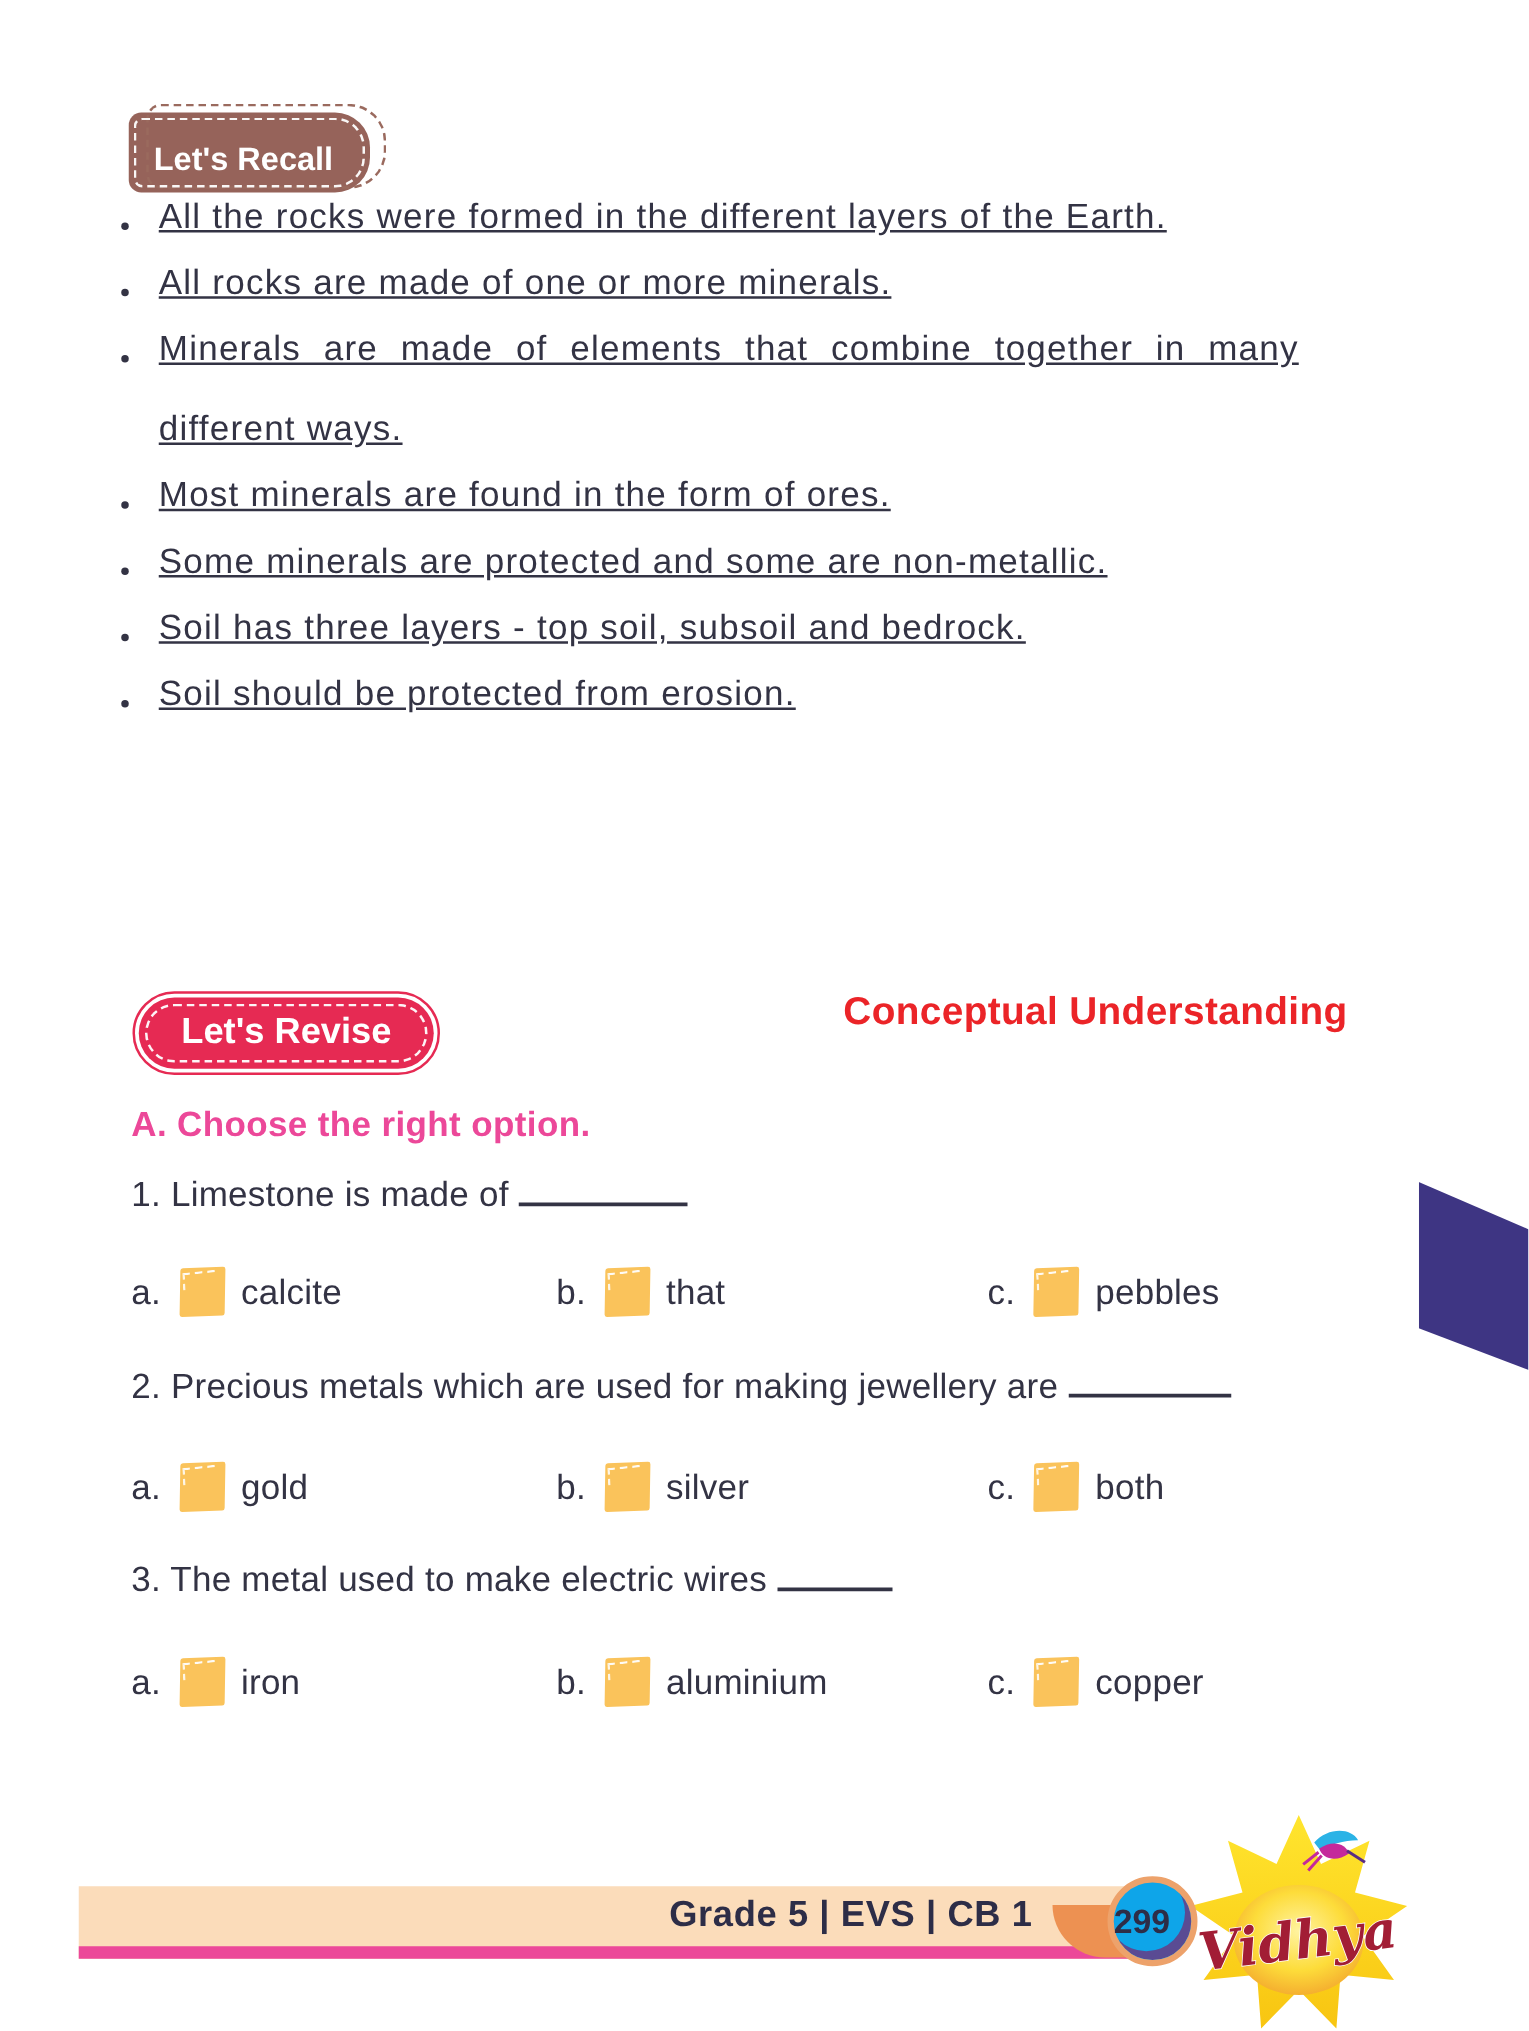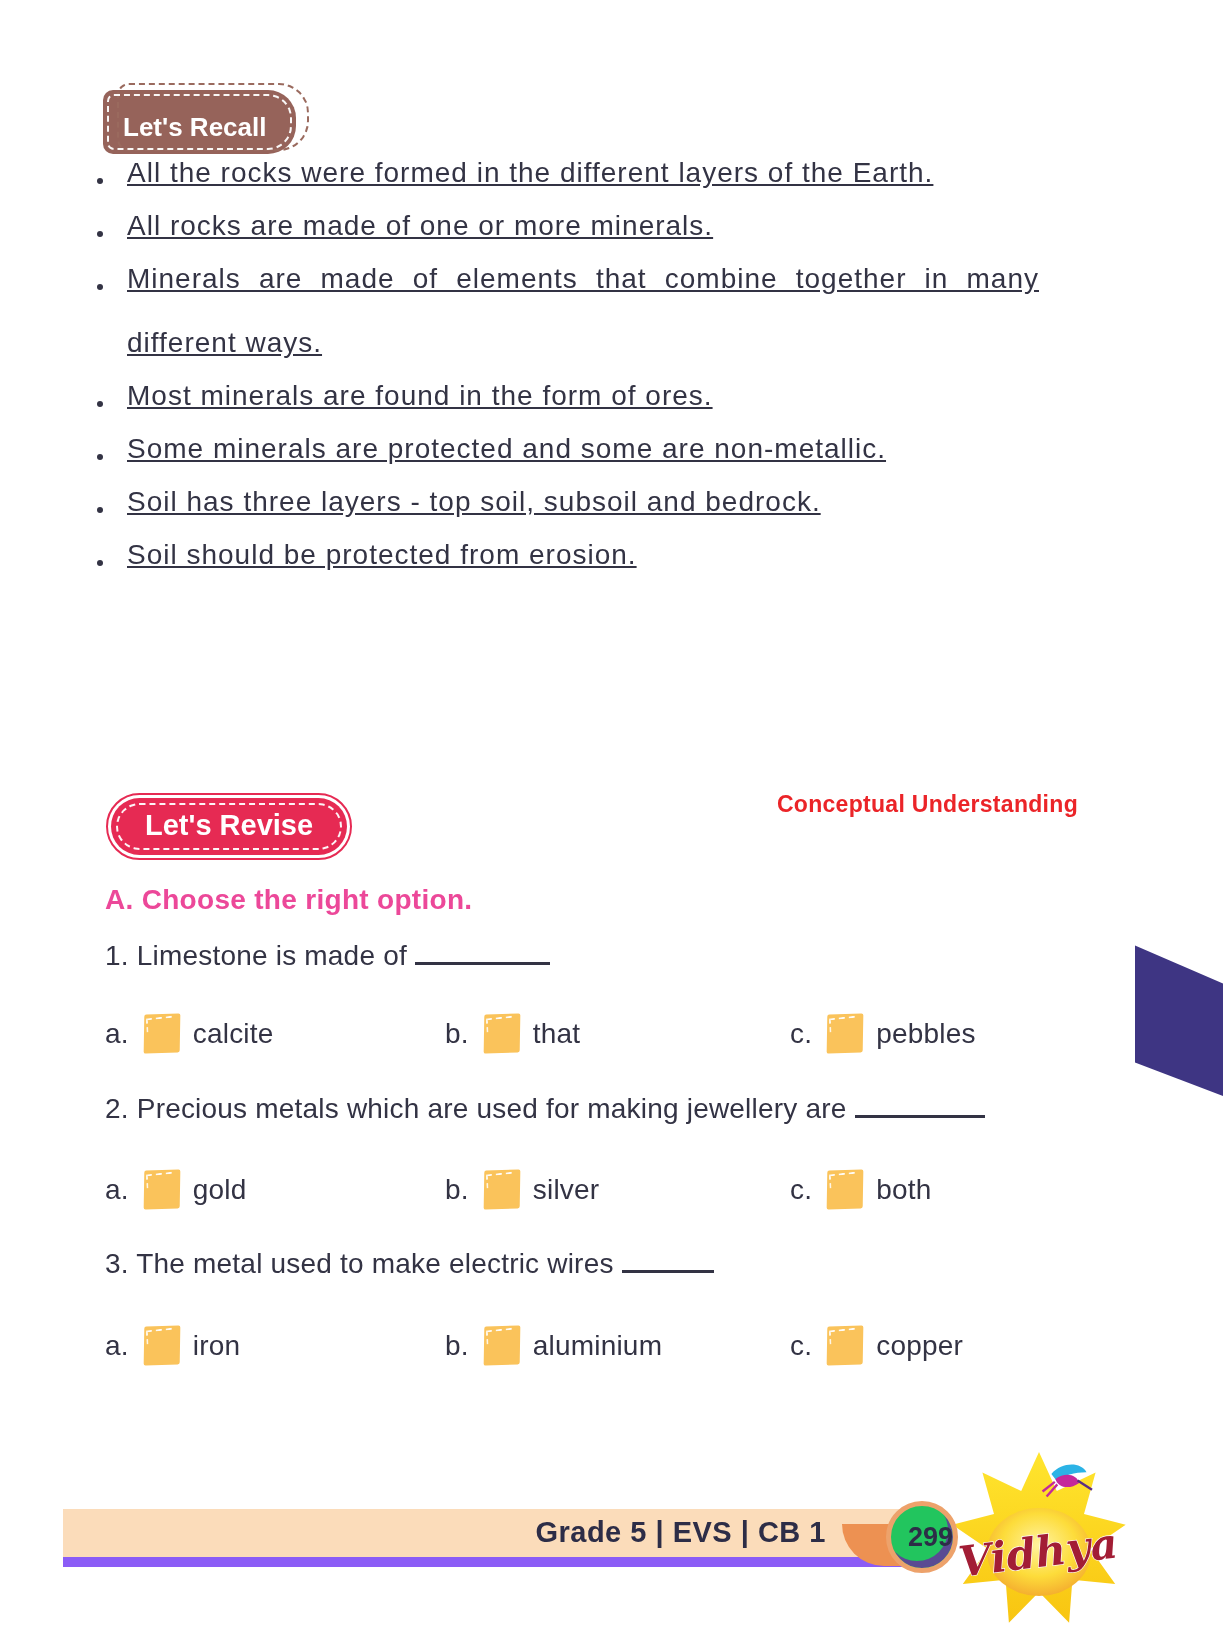--- a/index.html
+++ b/index.html
@@ -46,21 +46,21 @@
   .revise-badge {
     position:relative; background:#E62A53; color:#fff; font-weight:bold;
     font-size:29px; padding:11px 34px 13px; border-radius:32px;
   }
   .revise-badge::before {
     content:""; position:absolute; inset:5px; pointer-events:none;
     border:2px dashed #ffffff; border-radius:27px; opacity:.95;
   }
   .conceptual-heading {
     position:absolute; top:791px; right:145px;
-    font-size:23px; font-weight:bold; color:#EB2428; letter-spacing:.3px;
+    font-size:31px; font-weight:bold; color:#EB2428; letter-spacing:.3px;
   }
   .section-heading {
     position:absolute; left:105px; top:884px;
     font-size:28px; font-weight:bold; color:#ec4899; letter-spacing:.3px;
   }
 
   
   .q-row { position:absolute; left:105px; width:1000px; font-size:28px; color:#333344; letter-spacing:.2px; }
   .q1 { top:940px; } .q2 { top:1093px; } .q3 { top:1248px; }
   .answer-blank {
@@ -88,35 +88,35 @@
   
   .corner-accent {
     position:absolute; left:1135px; top:944px; width:88px; height:152px;
     background:#3E3583;
     clip-path:polygon(0 1%, 100% 26%, 100% 100%, 0 78%);
   }
 
   
   .footer-bar {
     position:absolute; left:63px; top:1509px; width:845px; height:58px;
-    background:#FBDCBA; border-bottom:10px solid #8b5cf6; z-index:2;
+    background:#FBDCBA; border-bottom:10px solid #ec4899; z-index:2;
   }
   .footer-text {
     line-height:46px; text-align:right; padding-right:82px;
     font-weight:bold; font-size:29px; color:#2D2D47; letter-spacing:.5px;
   }
   .page-curl {
     position:absolute; left:842px; top:1524px; width:78px; height:42px;
     background:#ED9152; border-radius:0 0 10px 78px; z-index:3;
   }
   .page-number-badge {
     position:absolute; left:886px; top:1501px; width:72px; height:72px; z-index:5;
-    background:#22c55e; border:5px solid #EDA26B; border-radius:50%;
+    background:#0ea5e9; border:5px solid #EDA26B; border-radius:50%;
     box-shadow:inset -5px -7px 0 #5A4B93;
-    display:flex; align-items:center; justify-content:flex-end;
+    display:flex; align-items:center; justify-content:flex-start;
     font-weight:bold; font-size:27px; color:#2D2D47;
   }
   .publisher-logo { position:absolute; left:948px; top:1440px; width:182px; height:185px; z-index:4; }
 </style>
 </head>
 <body>
 
 <div id="page">
 
   <div class="recall-badge">

